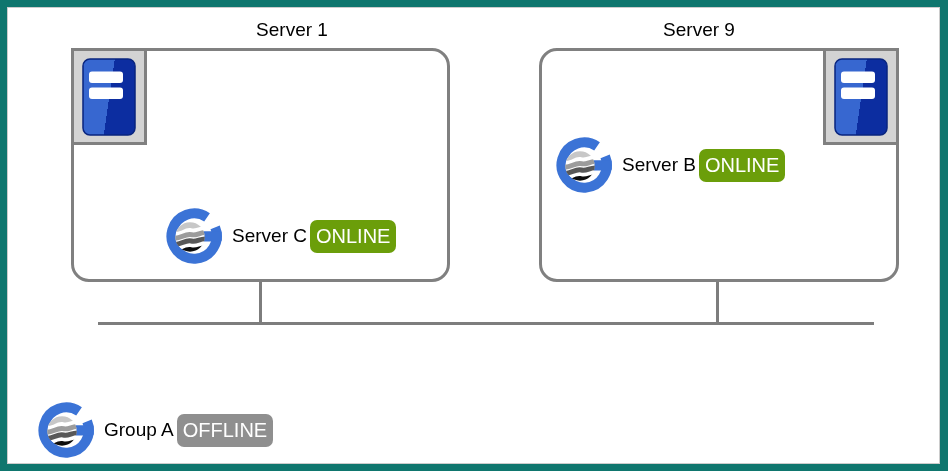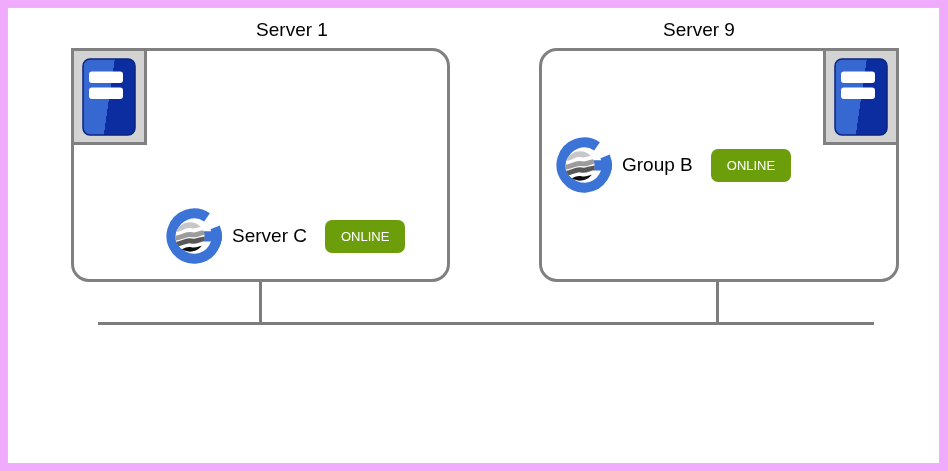--- a/index.html
+++ b/index.html
@@ -1,21 +1,21 @@
 <!DOCTYPE html>
 <html><head>
 <meta charset="utf-8">
 <style>
   * { margin: 0; padding: 0; box-sizing: border-box; }
   html, body { background: #ffffff; }
   .stage {
     position: relative;
     width: 948px;
     height: 471px;
-    background: #f0abfc;
+    background: #0f766e;
     font-family: "Liberation Sans", sans-serif;
     color: #000;
     overflow: hidden;
   }
   .frame {
     position: absolute;
     left: 7px; top: 7px;
     width: 933px; height: 457px;
     border: 1px solid #cccccc;
     background: #ffffff;
@@ -84,29 +84,29 @@
   #row-group-b { left: 556px; top: 134px; }
   #row-group-a { left: 38px;  top: 399px; }
 
   .group-logo { width: 58px; height: 58px; flex: 0 0 auto; }
   .group-label {
     margin-left: 8px;
     font-size: 19px;
     color: #000;
   }
   .status-badge {
-    margin-left: 18px;
+    margin-left: 3px;
     height: 33px;
-    padding: 0 16px;
+    padding: 0 6px;
     border-radius: 7px;
     display: flex;
     align-items: center;
     justify-content: center;
     color: #ffffff;
-    font-size: 13px;
+    font-size: 20px;
     background: #8f8f8f; 
   }
   .defs-svg { position: absolute; width: 0; height: 0; overflow: hidden; }
   .tower-svg { width: 54px; height: 78px; }
 </style>
 </head>
 <body>
 
 <svg class="defs-svg" xmlns="http://www.w3.org/2000/svg" aria-hidden="true">
   <defs>
@@ -169,17 +169,24 @@
         <use href="#sym-group"></use>
       </svg>
     <span class="group-label">Server C</span>
     <span class="status-badge" style="background: rgb(107, 158, 10);">ONLINE</span>
   </div>
 
   <div class="group-row" id="row-group-b">
     <svg class="group-logo" viewBox="0 0 64 64">
         <use href="#sym-group"></use>
       </svg>
-    <span class="group-label">Group B</span>
+    <span class="group-label">Server B</span>
     <span class="status-badge" style="background: rgb(107, 158, 10);">ONLINE</span>
   </div>
 
+  <div class="group-row" id="row-group-a">
+    <svg class="group-logo" viewBox="0 0 64 64">
+        <use href="#sym-group"></use>
+      </svg>
+    <span class="group-label">Group A</span>
+    <span class="status-badge" style="background: rgb(143, 143, 143);">OFFLINE</span>
+  </div>
 </div>
 
 </body></html>

